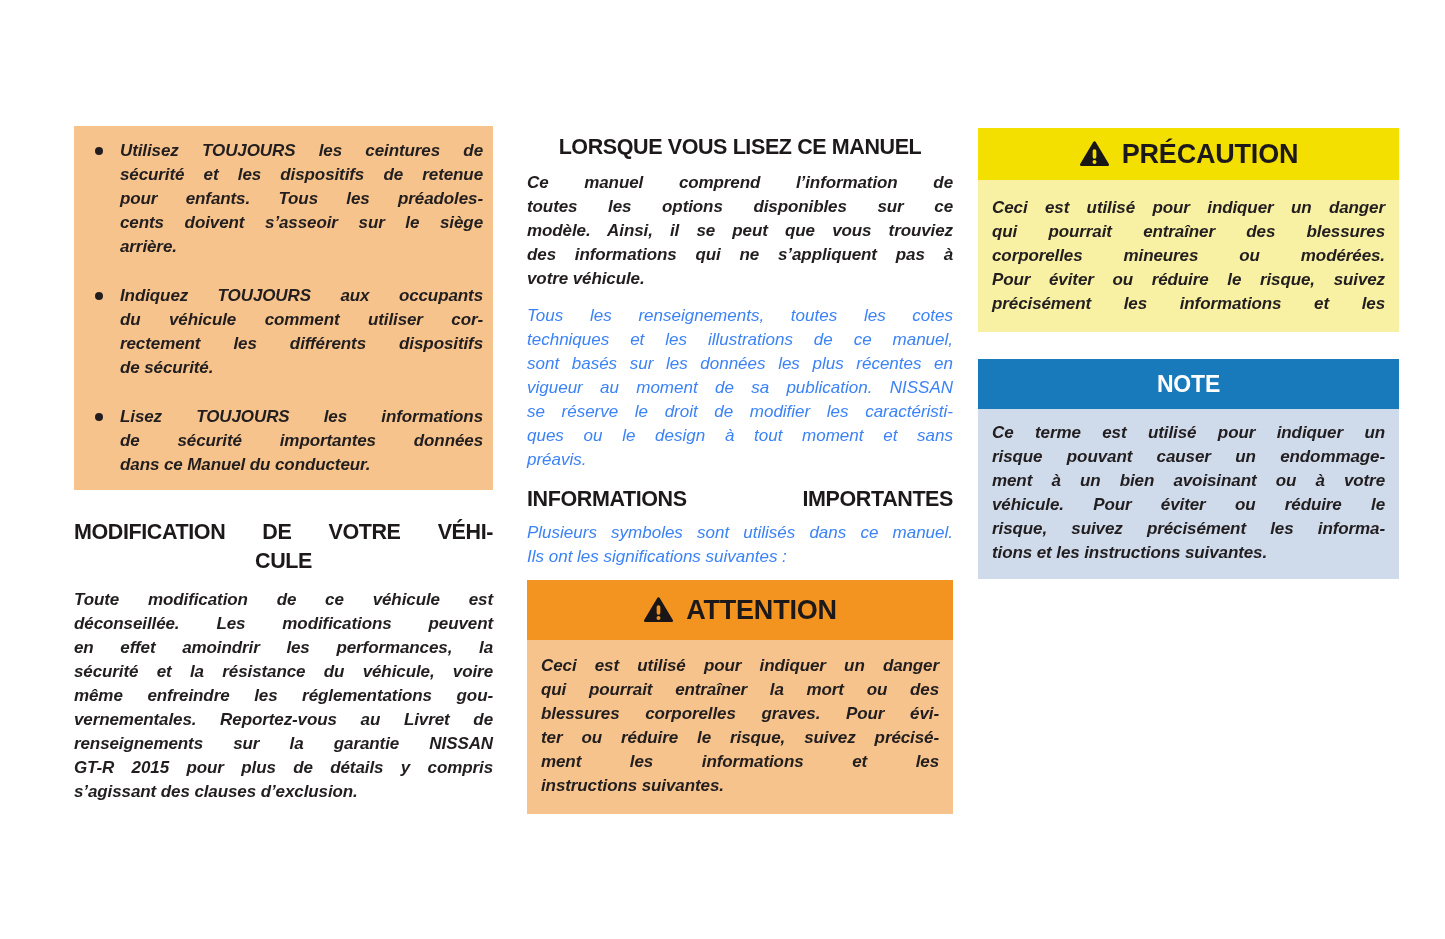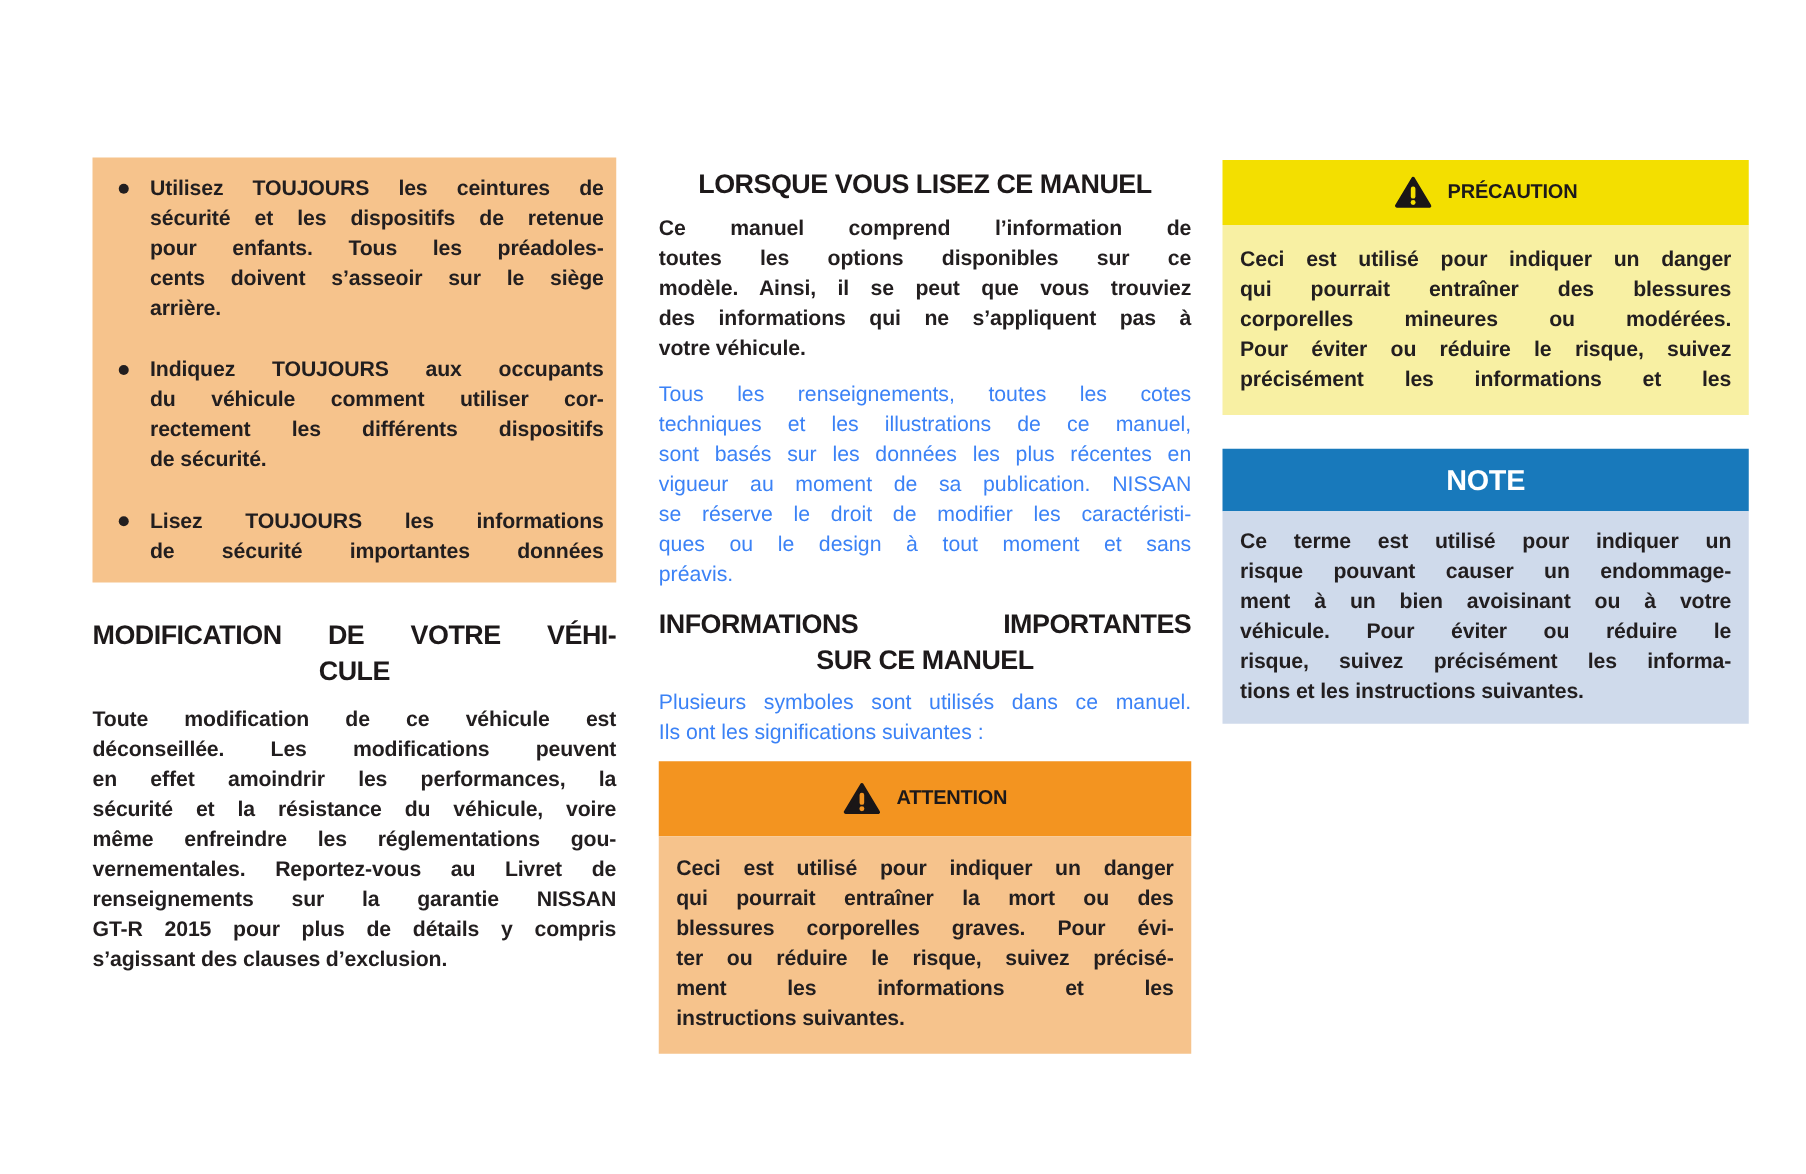--- a/index.html
+++ b/index.html
@@ -12,21 +12,21 @@
     font-family: "Liberation Sans", "DejaVu Sans", sans-serif;
     color: #221e1f;
     overflow: hidden;
   }
   .col { position: absolute; }
   #col-left  { left: 74px;  top: 126px; width: 419px; }
   #col-mid   { left: 527px; top: 126px; width: 426px; }
   #col-right { left: 978px; top: 128px; width: 421px; }
 
   
-  .para { font-size: 17px; line-height: 24px; }
+  .para { font-size: 17px; line-height: 24px; font-style: italic; }
   .para.bold { font-weight: bold; letter-spacing: -0.1px; }
   .para.reg  { font-weight: normal; color: #3b82f6; }
   .line { text-align: justify; }
   .line.jl { text-align-last: justify; }
 
   .heading { font-size: 21.5px; line-height: 29px; font-weight: bold; margin: 0; letter-spacing: -0.4px; color: #1d191a; }
   .heading .line { white-space: nowrap; text-align: center; }
 
   
   .safety-box { background: var(--safety-box-bg); padding: 13px 10px 13px 12px; }
@@ -41,21 +41,21 @@
   
   .h-first { margin-top: 7px; }
   .p-intro { margin-top: 9px; }
   .p-details { margin-top: 13px; }
   .h-info { margin-top: 13px; }
   .p-symbols { margin-top: 7px; }
 
   
   .warnbox.attention { margin-top: 11px; }
   .warnhdr { display: flex; align-items: center; justify-content: center; gap: 12px; }
-  .warntitle { font-size: 16px; font-weight: bold; letter-spacing: -0.2px; color: #1d191a; }
+  .warntitle { font-size: 27px; font-weight: bold; letter-spacing: -0.2px; color: #1d191a; }
   .warnbody { }
 
   .attention  .warnhdr { background: var(--attention-header-bg);  height: 60px; --hdr: var(--attention-header-bg); }
   .attention  .warnbody { background: var(--attention-body-bg);  padding: 14px 14px 16px; }
 
   .precaution .warnhdr { background: var(--precaution-header-bg); height: 52px; --hdr: var(--precaution-header-bg); }
   .precaution .warnbody { background: var(--precaution-body-bg); padding: 16px 14px 16px; }
 
   .note { margin-top: 27px; }
   .note .warnhdr { background: var(--note-header-bg); height: 50px; }
@@ -91,20 +91,21 @@
             <div class="line jl">du véhicule comment utiliser cor-</div>
             <div class="line jl">rectement les différents dispositifs</div>
             <div class="line">de sécurité.</div>
           </div>
       </div>
       <div class="bullet">
         <span class="dot"></span>
         <div class="para bold">
             <div class="line jl">Lisez TOUJOURS les informations</div>
             <div class="line jl">de sécurité importantes données</div>
+            <div class="line">dans ce Manuel du conducteur.</div>
           </div>
       </div>
     </div>
 
     <h2 class="heading">
         <div class="line jl">MODIFICATION DE VOTRE VÉHI-</div>
         <div class="line">CULE</div>
       </h2>
     <div class="para bold p-modif">
         <div class="line jl">Toute modification de ce véhicule est</div>
@@ -136,21 +137,20 @@
         <div class="line jl">techniques et les illustrations de ce manuel,</div>
         <div class="line jl">sont basés sur les données les plus récentes en</div>
         <div class="line jl">vigueur au moment de sa publication. NISSAN</div>
         <div class="line jl">se réserve le droit de modifier les caractéristi-</div>
         <div class="line jl">ques ou le design à tout moment et sans</div>
         <div class="line">préavis.</div>
       </div>
 
     <h2 class="heading h-info">
         <div class="line jl">INFORMATIONS IMPORTANTES</div>
-        <div class="line">SUR CE MANUEL</div>
       </h2>
     <div class="para reg p-symbols">
         <div class="line jl">Plusieurs symboles sont utilisés dans ce manuel.</div>
         <div class="line">Ils ont les significations suivantes :</div>
       </div>
 
     <div class="warnbox attention">
       <div class="warnhdr">
         <svg class="tri" viewBox="0 0 64 56" aria-hidden="true">
           <path class="tbody" d="M32 5 L59 50 H5 Z"></path>

